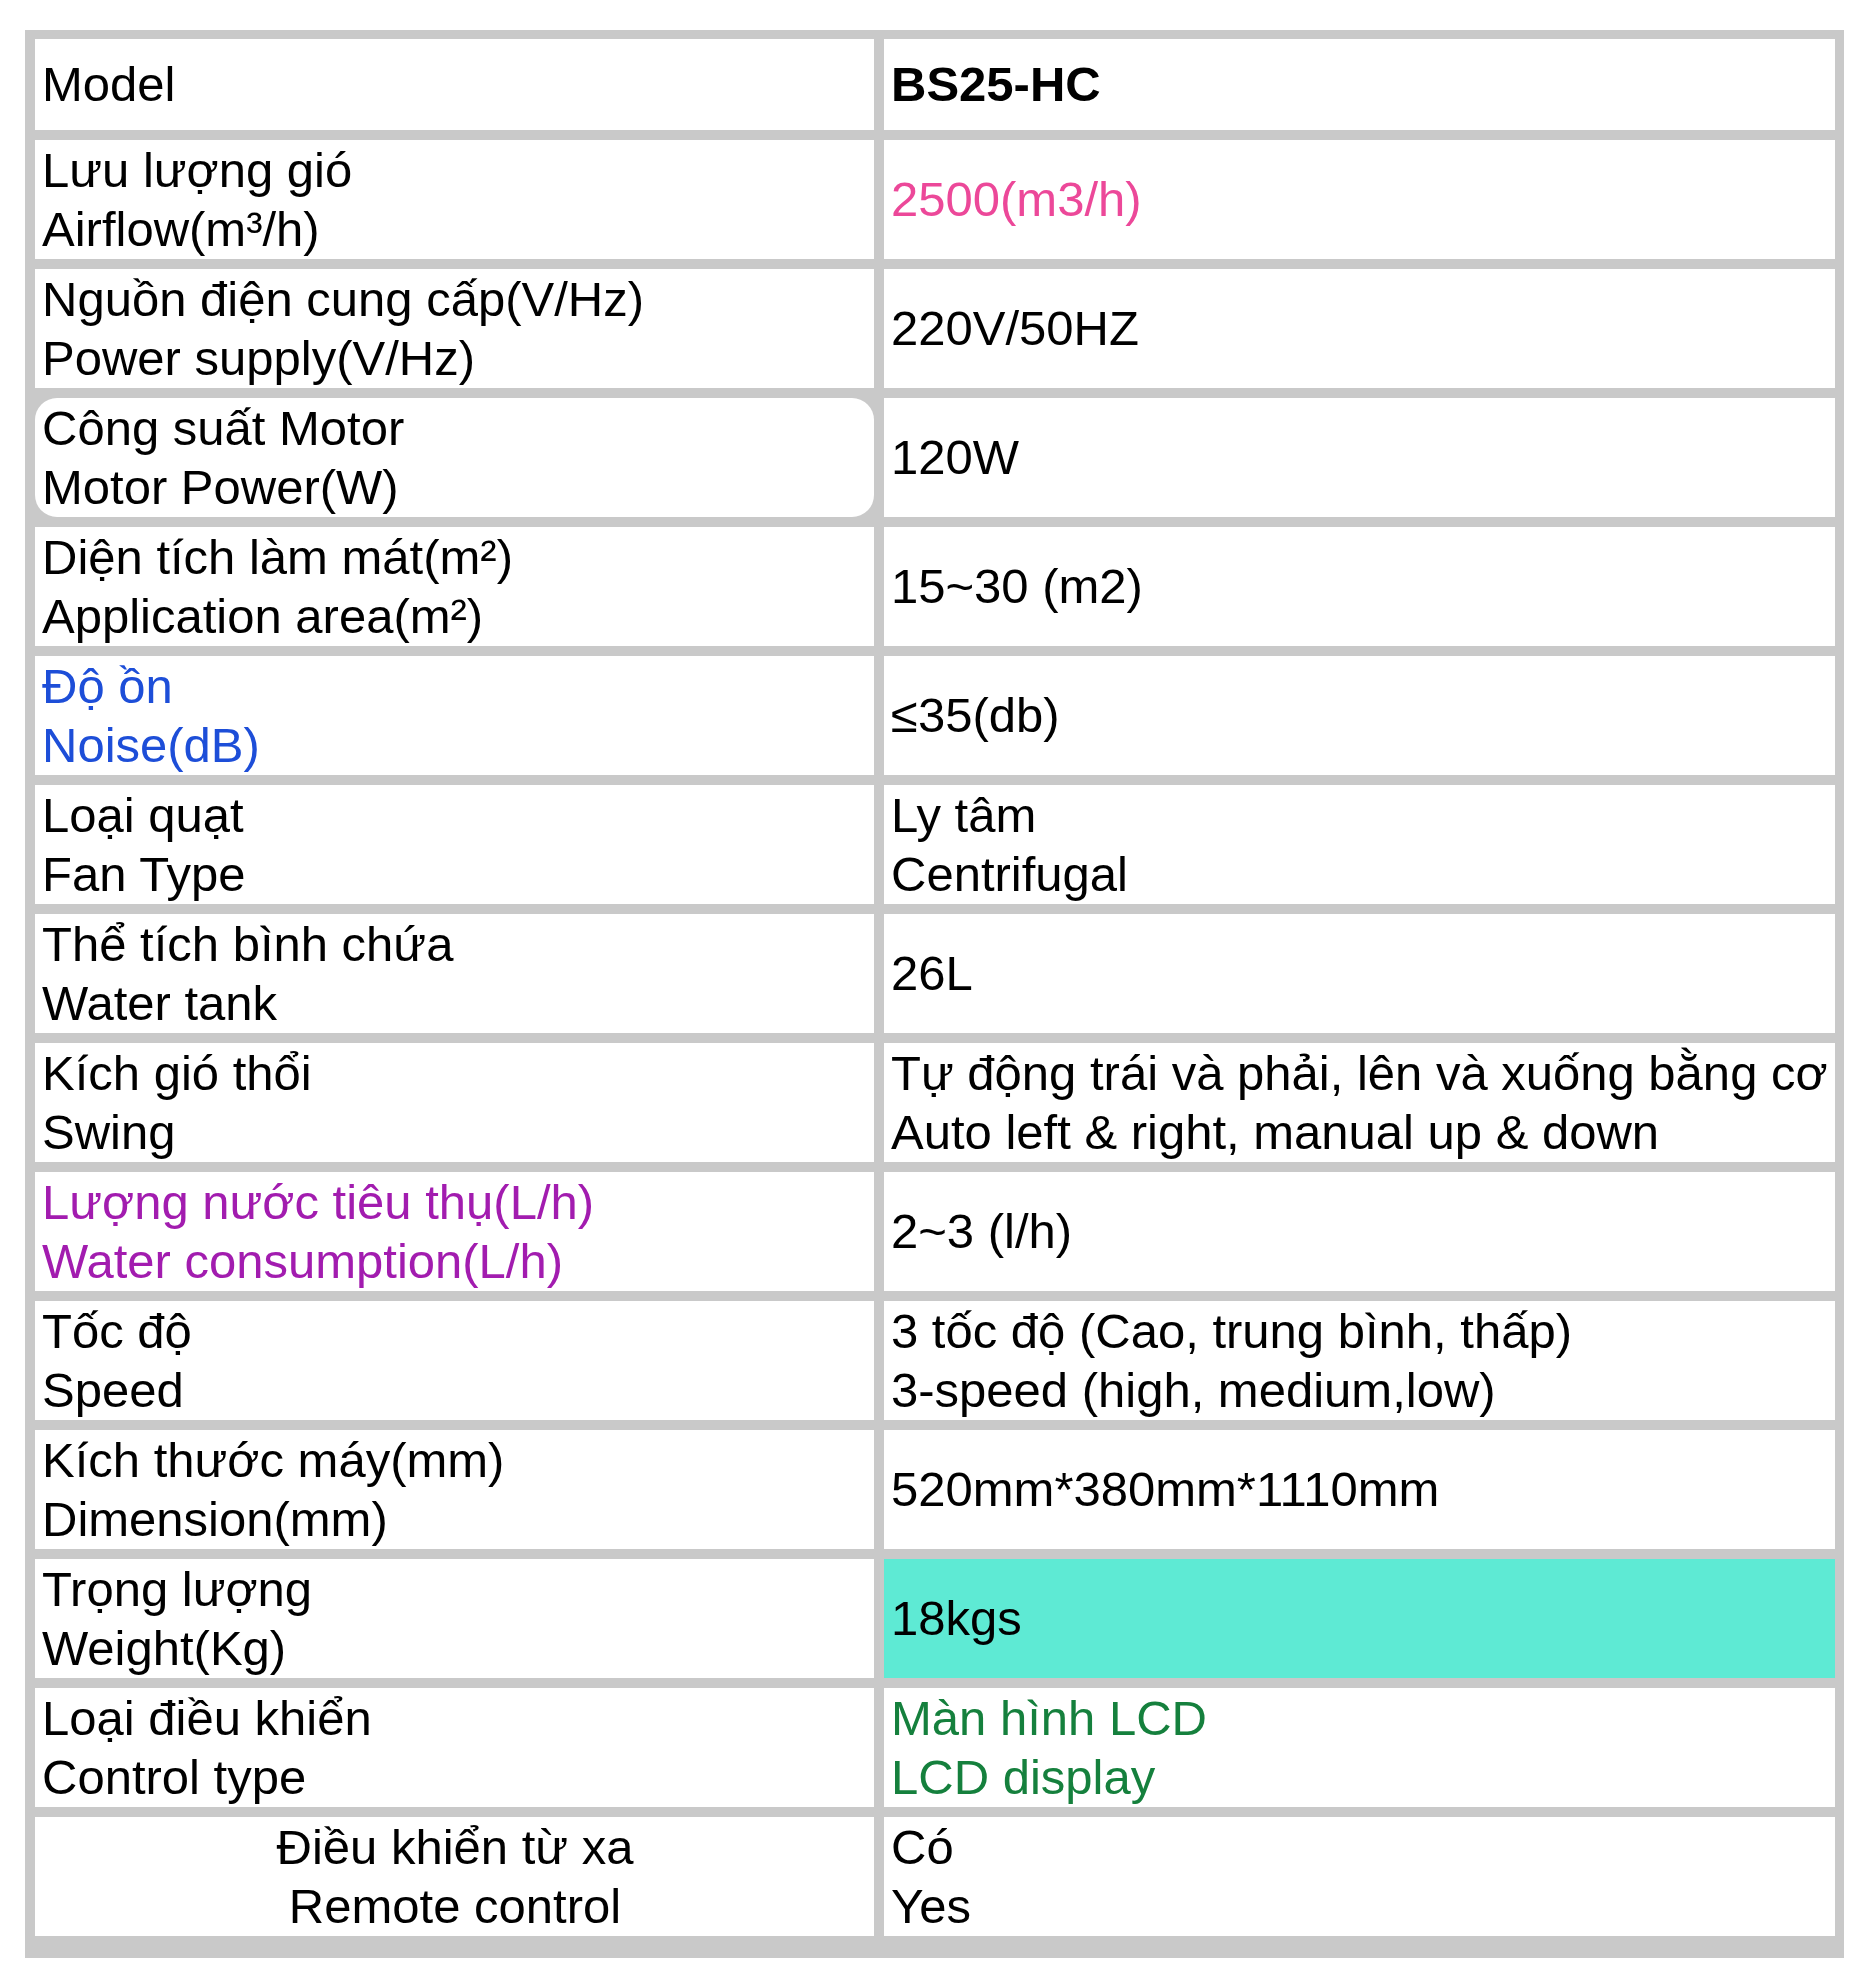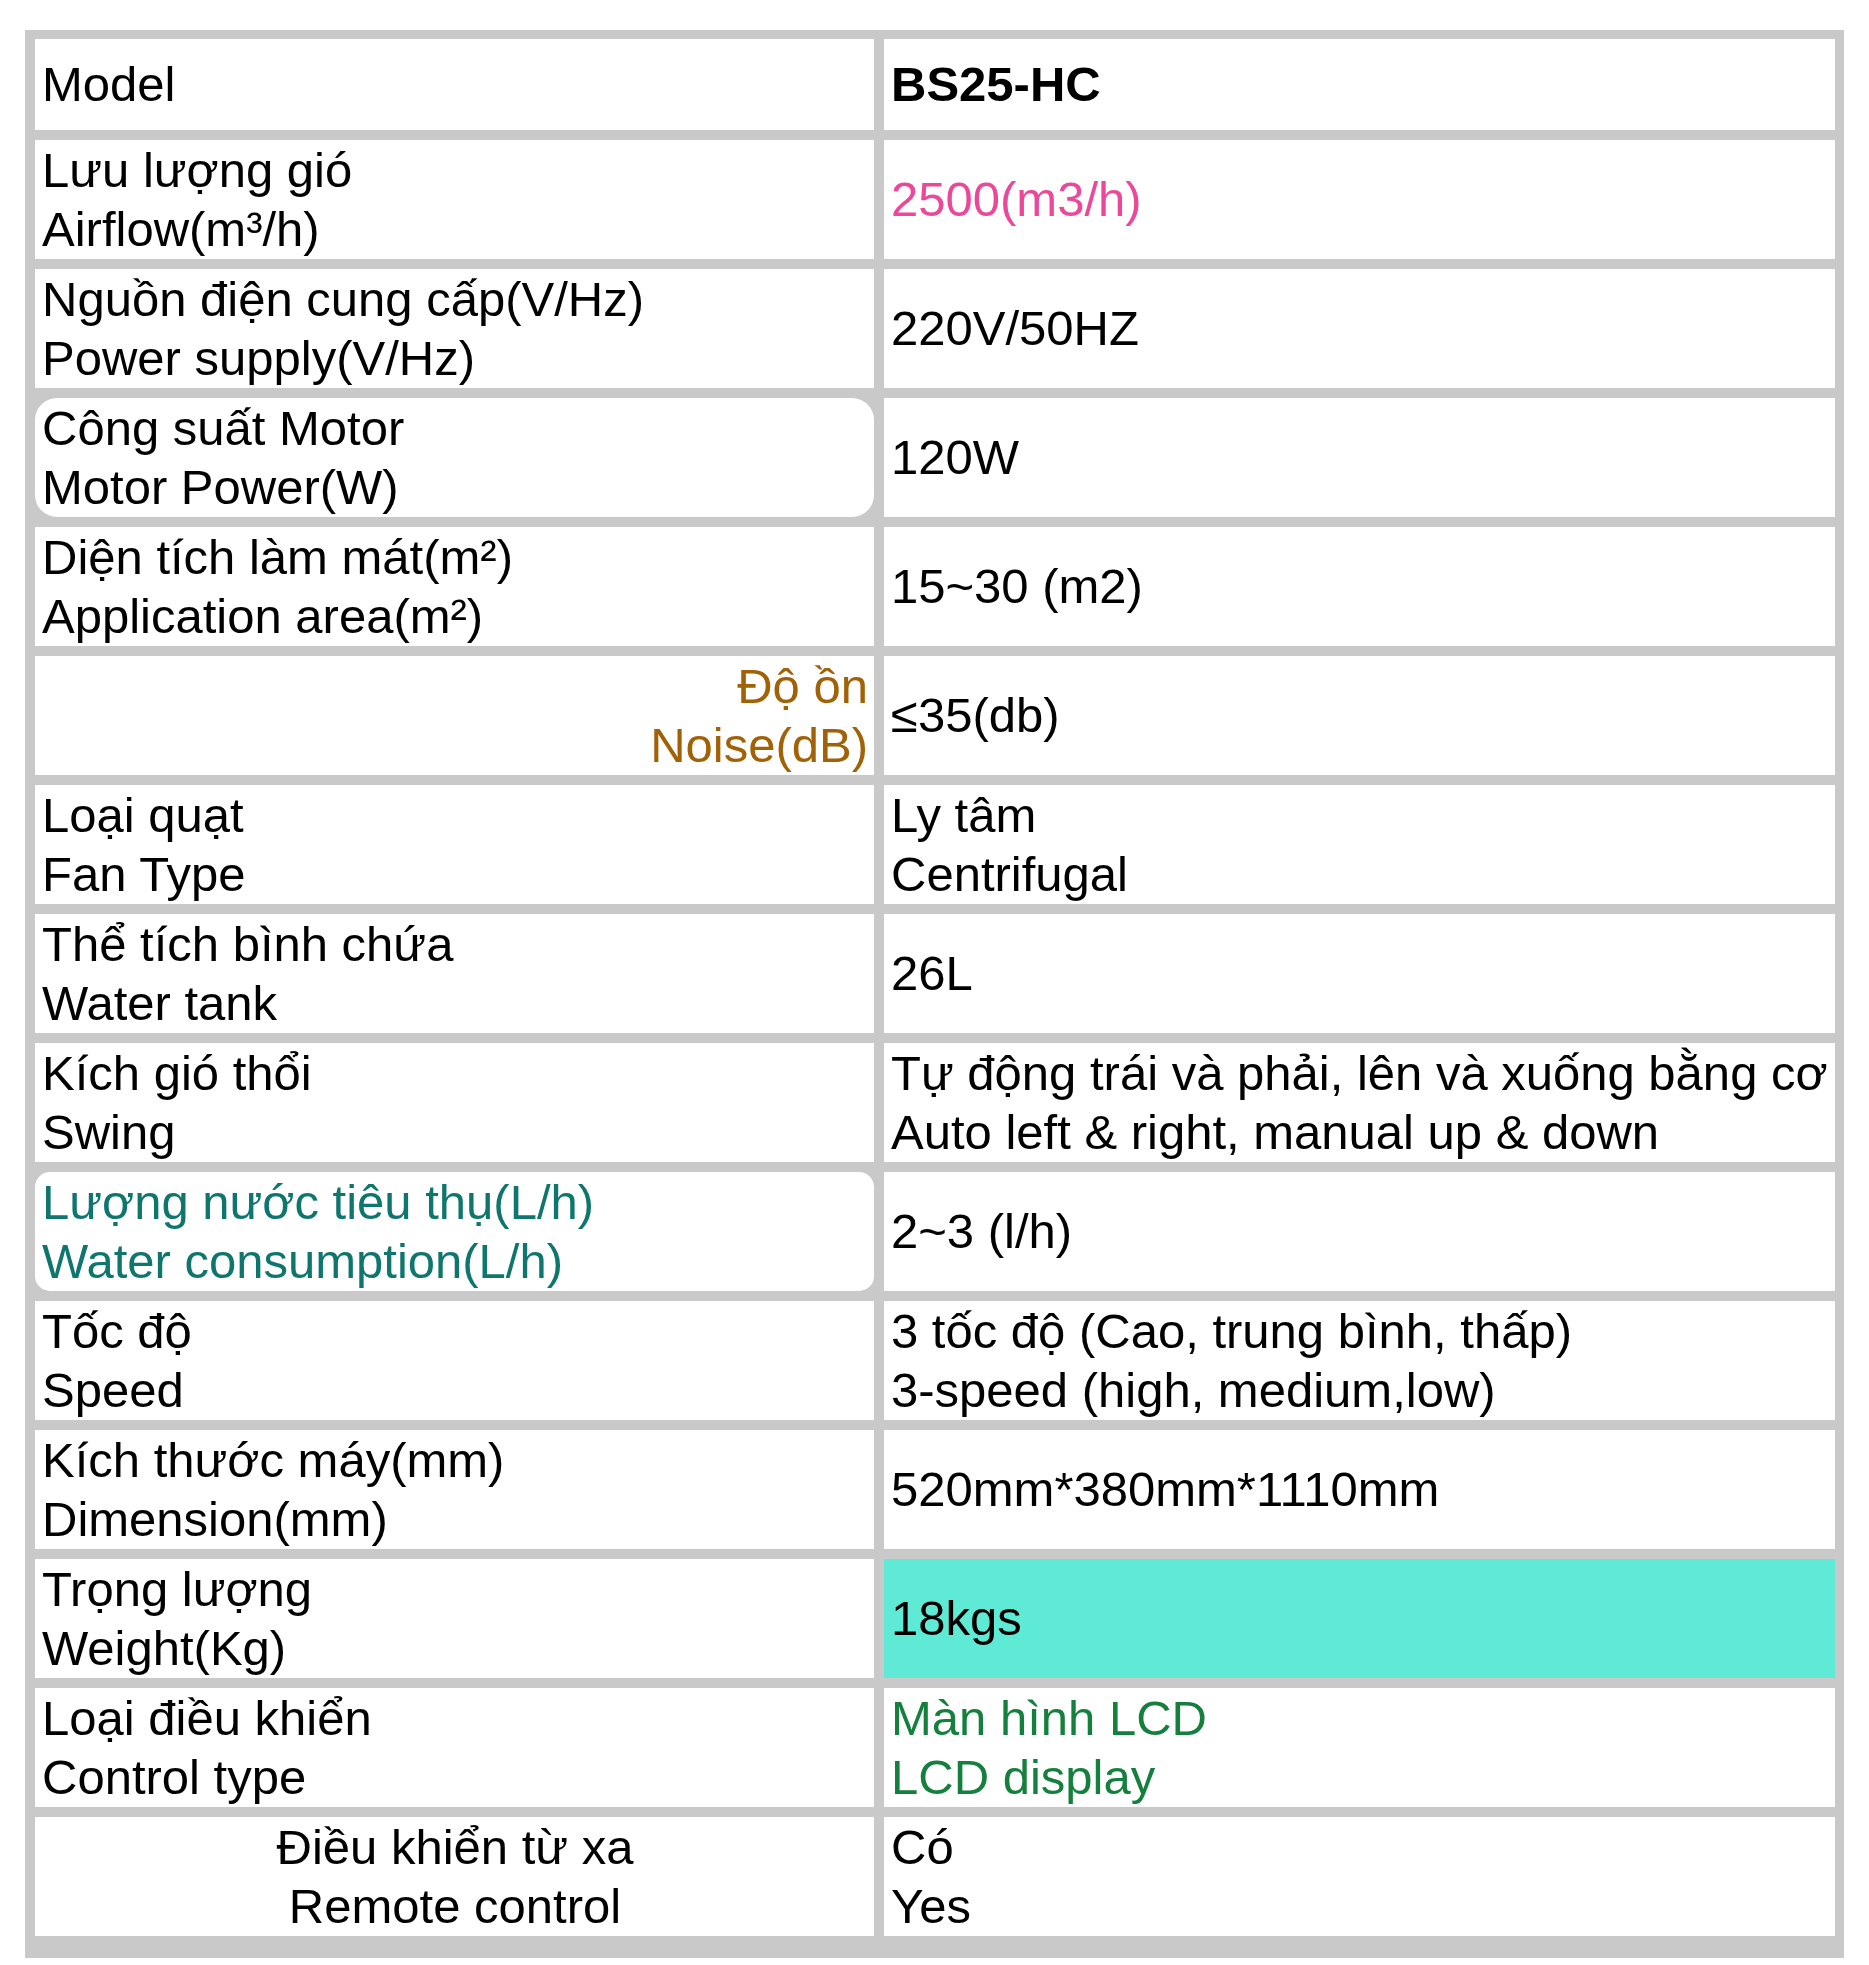--- a/index.html
+++ b/index.html
@@ -68,21 +68,21 @@
     <div class="cell value-cell" style="background: rgb(255, 255, 255); color: rgb(0, 0, 0);">
       <div class="line">120W</div>
     </div>
     <div class="cell label-cell" style="background: rgb(255, 255, 255); color: rgb(0, 0, 0);">
       <div class="line">Diện tích làm mát(m²)</div>
       <div class="line">Application area(m²)</div>
     </div>
     <div class="cell value-cell" style="background: rgb(255, 255, 255); color: rgb(0, 0, 0);">
       <div class="line">15~30 (m2)</div>
     </div>
-    <div class="cell label-cell" style="background: rgb(255, 255, 255); color: #a16207; align-items: flex-end;">
+    <div class="cell label-cell" style="background: rgb(255, 255, 255); color: #1d4ed8;">
       <div class="line">Độ ồn</div>
       <div class="line">Noise(dB)</div>
     </div>
     <div class="cell value-cell" style="background: rgb(255, 255, 255); color: rgb(0, 0, 0);">
       <div class="line">≤35(db)</div>
     </div>
     <div class="cell label-cell" style="background: rgb(255, 255, 255); color: rgb(0, 0, 0);">
       <div class="line">Loại quạt</div>
       <div class="line">Fan Type</div>
     </div>
@@ -98,21 +98,21 @@
       <div class="line">26L</div>
     </div>
     <div class="cell label-cell" style="background: rgb(255, 255, 255); color: rgb(0, 0, 0);">
       <div class="line">Kích gió thổi</div>
       <div class="line">Swing</div>
     </div>
     <div class="cell value-cell" style="background: rgb(255, 255, 255); color: rgb(0, 0, 0);">
       <div class="line">Tự động trái và phải, lên và xuống bằng cơ</div>
       <div class="line">Auto left &amp; right, manual up &amp; down</div>
     </div>
-    <div class="cell label-cell" style="background: rgb(255, 255, 255); color: #0f766e; border-radius: 15px;">
+    <div class="cell label-cell" style="background: rgb(255, 255, 255); color: #a21caf;">
       <div class="line">Lượng nước tiêu thụ(L/h)</div>
       <div class="line">Water consumption(L/h)</div>
     </div>
     <div class="cell value-cell" style="background: rgb(255, 255, 255); color: rgb(0, 0, 0);">
       <div class="line">2~3 (l/h)</div>
     </div>
     <div class="cell label-cell" style="background: rgb(255, 255, 255); color: rgb(0, 0, 0);">
       <div class="line">Tốc độ</div>
       <div class="line">Speed</div>
     </div>

